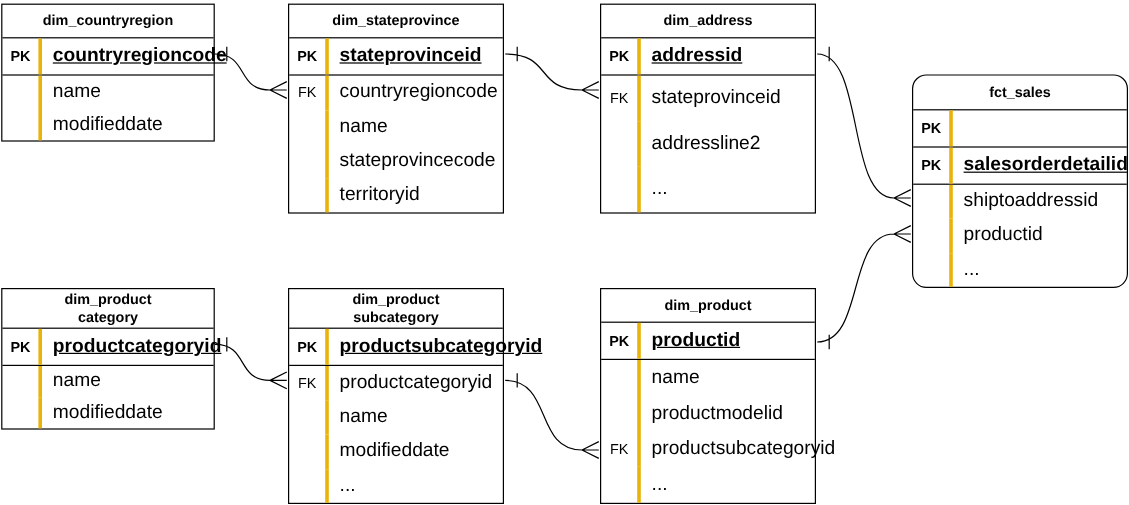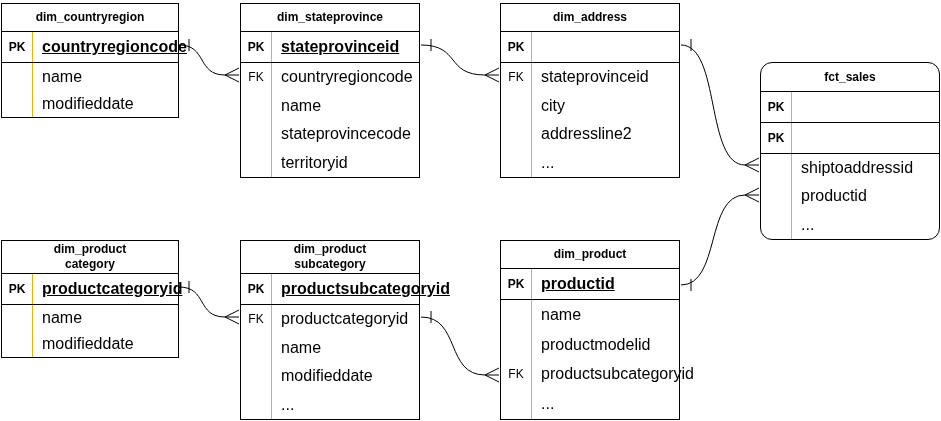--- a/index.html
+++ b/index.html
@@ -13,21 +13,21 @@
   }
   .e-header {
     flex:none; border-bottom:1px solid #000; font-weight:bold; font-size:12px;
     display:flex; align-items:center; justify-content:center; text-align:center;
     white-space:pre-line; line-height:1.25;
   }
   .pk-row { flex:none; height:30px; display:flex; border-bottom:1px solid #000; }
   .e-body { flex:1; display:flex; flex-direction:column; min-height:0; }
   .b-row { flex:1; display:flex; min-height:0; }
   .key {
-    flex:none; width:30px; border-right:1px solid #eab308; display:flex;
+    flex:none; width:30px; border-right:3px solid #eab308; display:flex;
     align-items:center; justify-content:center; font-size:12px;
   }
   .pk-key { font-weight:bold; }
   .cell { flex:1; display:flex; align-items:center; padding-left:9px; font-size:16px; }
   .pk-cell { font-weight:bold; text-decoration:underline; }
   #rel-layer { position:absolute; left:0; top:0; z-index:1; }
   #rel-layer path { stroke:#000; stroke-width:1; fill:none; }
 </style>
 </head>
 <body>
@@ -84,48 +84,46 @@
         <div class="key"></div>
         <div class="cell">territoryid</div>
       </div>
     </div>
   </div>
 
   <div class="entity" style="left:500px; top:3px; width:180px; height:175px;">
     <div class="e-header" style="height:27px;">dim_address</div>
     <div class="pk-row">
       <div class="key pk-key">PK</div>
+      <div class="cell pk-cell">addressid</div>
     </div>
     <div class="e-body">
       <div class="b-row">
         <div class="key">FK</div>
         <div class="cell">stateprovinceid</div>
-      </div>
-      <div class="b-row">
-        <div class="key"></div>
-        <div class="cell">city</div>
       </div>
       <div class="b-row">
         <div class="key"></div>
         <div class="cell">addressline2</div>
       </div>
       <div class="b-row">
         <div class="key"></div>
         <div class="cell">...</div>
       </div>
     </div>
   </div>
 
   <div class="entity" style="left:760px; top:62px; width:180px; height:178px;border-radius:12px;">
     <div class="e-header" style="height:28px;">fct_sales</div>
     <div class="pk-row">
       <div class="key pk-key">PK</div>
     </div>
     <div class="pk-row">
       <div class="key pk-key">PK</div>
+      <div class="cell pk-cell">salesorderdetailid</div>
     </div>
     <div class="e-body">
       <div class="b-row">
         <div class="key"></div>
         <div class="cell">shiptoaddressid</div>
       </div>
       <div class="b-row">
         <div class="key"></div>
         <div class="cell">productid</div>
       </div>

